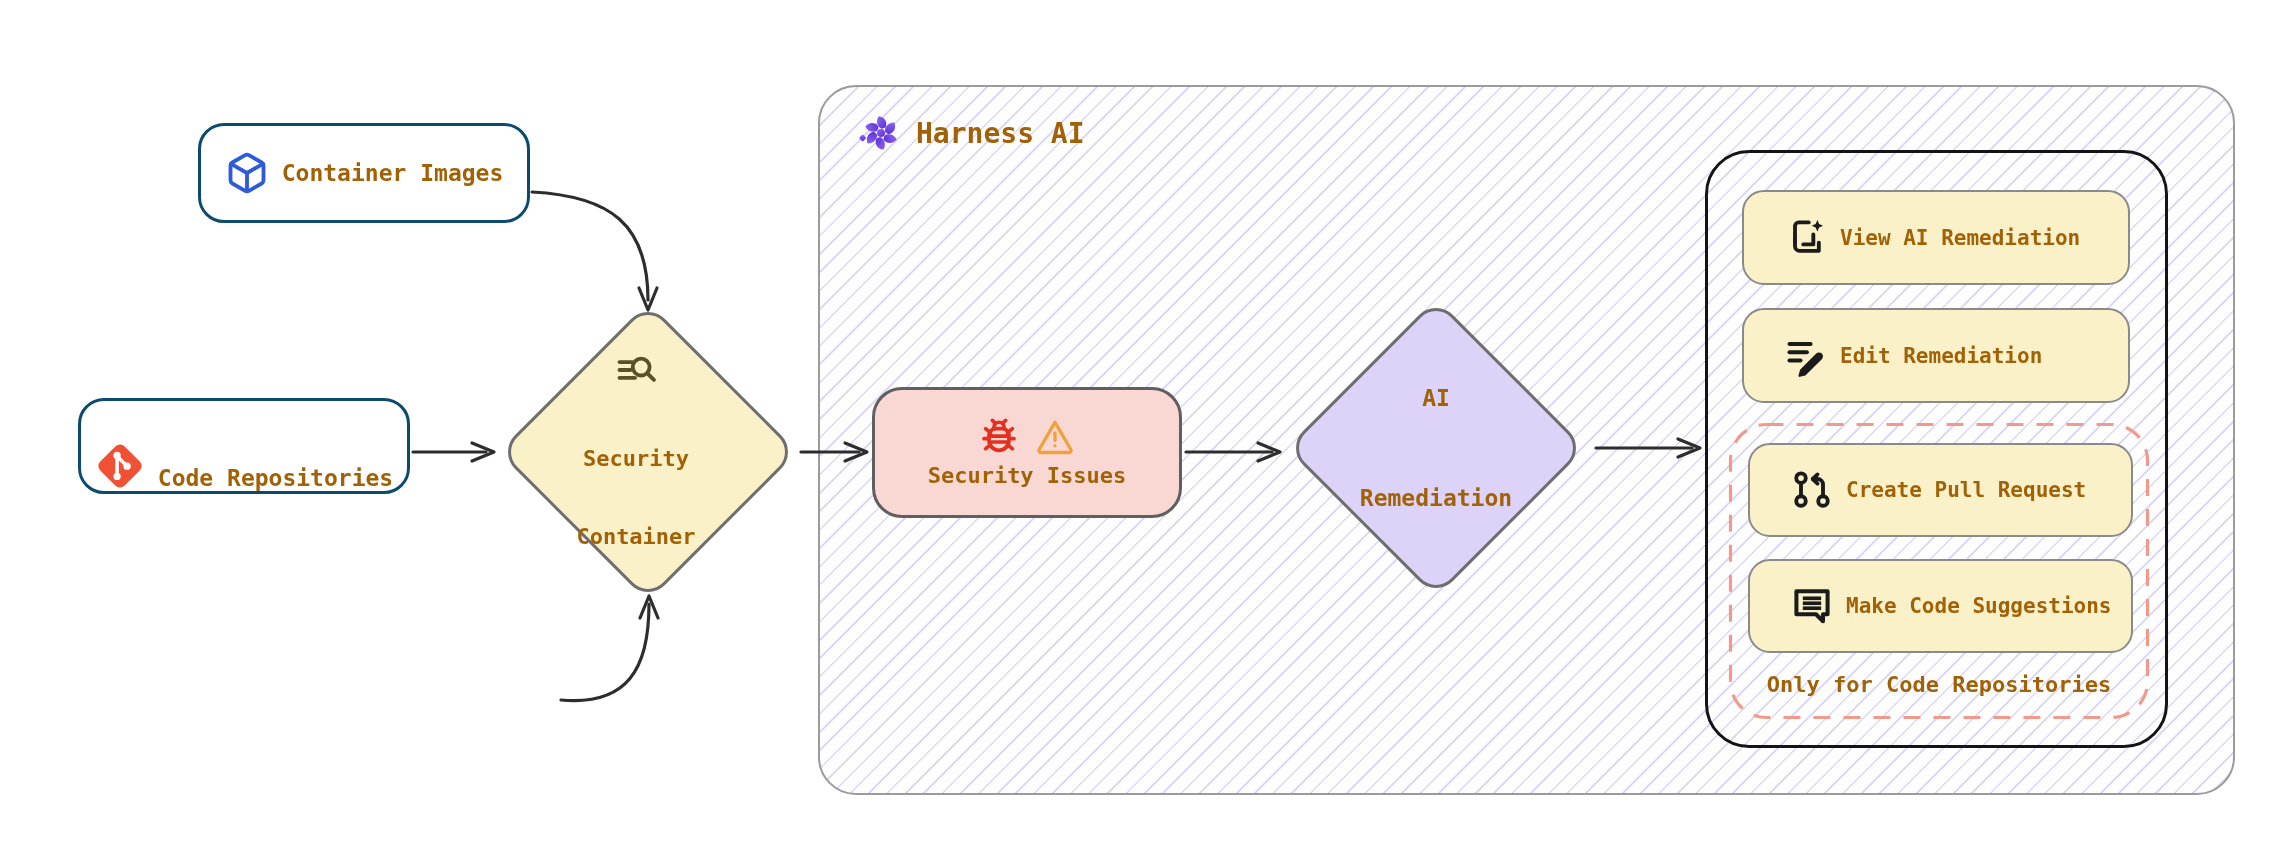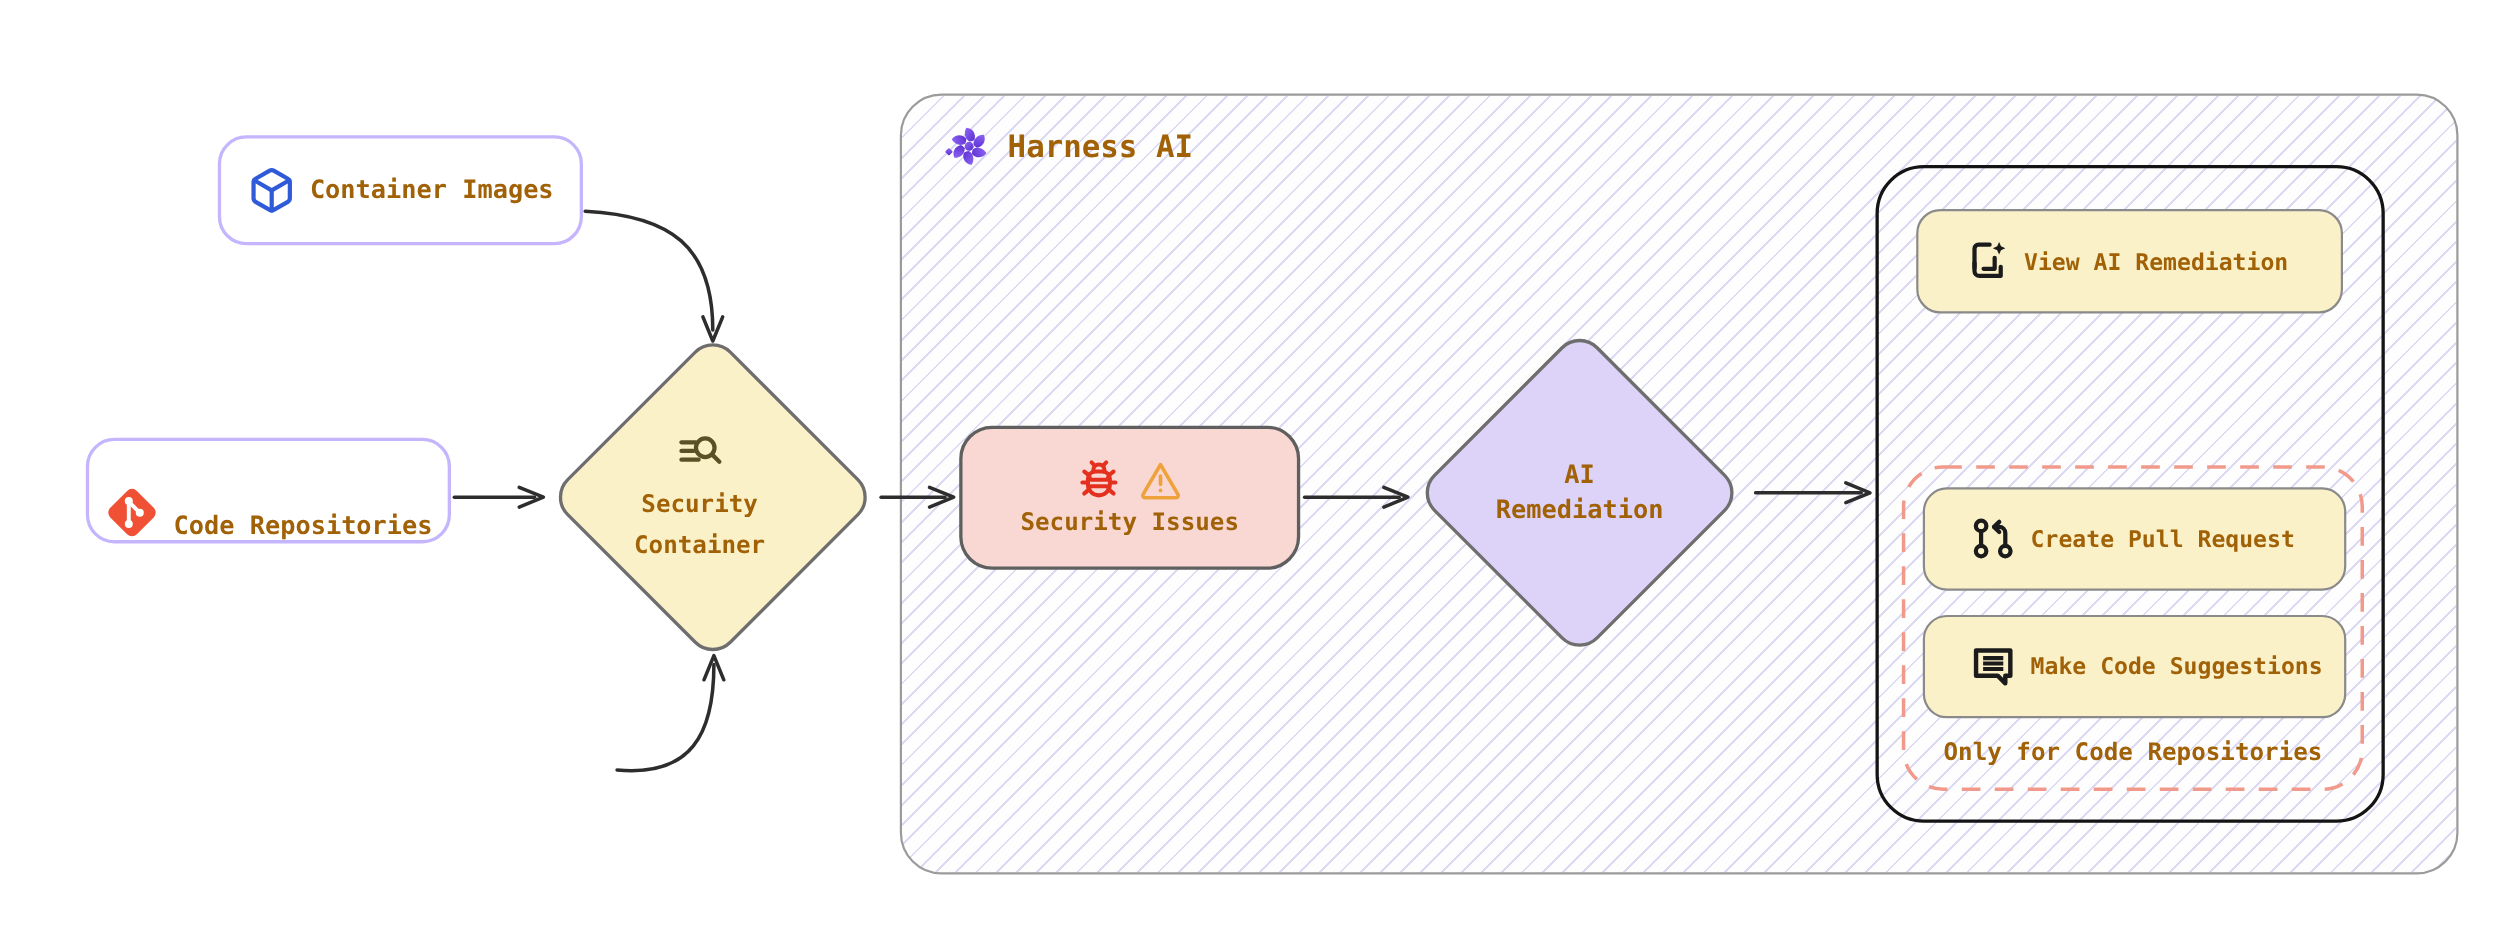--- a/index.html
+++ b/index.html
@@ -15,36 +15,36 @@
     background-image:repeating-linear-gradient(135deg,
       var(--hatch-line,#dddaf4) 0px,var(--hatch-line,#dddaf4) 1.8px,
       transparent 1.8px,transparent 13px);
   }
   .harness-label{
     position:absolute;left:858px;top:110px;display:flex;align-items:center;gap:12px;
     font-size:28px;font-weight:bold;
   }
   
   .node{
-    position:absolute;background:#ffffff;border:3px solid #c4b5fd;border-radius:26px;
+    position:absolute;background:#ffffff;border:3px solid #0c4a6e;border-radius:26px;
     box-sizing:border-box;display:flex;align-items:center;justify-content:center;gap:13px;
     font-size:23px;font-weight:bold;white-space:nowrap;
   }
   #node-container-images{left:198px;top:123px;width:332px;height:100px;}
   #node-code-repositories{left:78px;top:398px;width:332px;height:96px;align-items:flex-end;}
   #node-infrastructure{left:195px;top:643px;width:366px;height:97px;}
   
   .diamond{
     position:absolute;transform:rotate(45deg);border-radius:24px;box-sizing:border-box;
     border:3px solid #6e6e6e;
   }
   #diamond-scanning{left:542px;top:346px;width:212px;height:212px;background:var(--accent-yellow,#fbf1c9);}
   #diamond-remediation{left:1330px;top:342px;width:212px;height:212px;background:var(--accent-purple,#ddd2f7);}
   .diamond-content{
-    position:absolute;display:flex;flex-direction:column;align-items:center;justify-content:center;
+    position:absolute;display:flex;flex-direction:column;align-items:center;justify-content:space-between;
     font-weight:bold;text-align:center;
   }
   #diamond-scanning-content{left:516px;top:352px;width:240px;height:200px;gap:8px;font-size:22px;line-height:1.35;}
   #diamond-remediation-content{left:1316px;top:382px;width:240px;height:132px;font-size:23px;line-height:1.4;}
   
   #security-issues{
     position:absolute;left:872px;top:387px;width:310px;height:131px;
     background:var(--accent-pink,#f9d8d4);border:3px solid #5f5f5f;border-radius:30px;box-sizing:border-box;
     display:flex;flex-direction:column;align-items:center;justify-content:center;gap:6px;
     font-size:22px;font-weight:bold;
@@ -197,20 +197,31 @@
       <svg viewBox="0 0 24 24" width="44" height="44" fill="none" stroke="currentColor" stroke-width="2.1" stroke-linecap="round" stroke-linejoin="round">
         <path d="M13.5 3.5H8A2 2 0 0 0 6 5.5V15"></path>
         <path d="M6 12.5v4A2.5 2.5 0 0 0 8.5 19H19v-4.5"></path>
         <path d="M10.5 15.5H16V10"></path>
         <path d="M18.2 2.2l.95 2.15 2.15.95-2.15.95-.95 2.15-.95-2.15-2.15-.95 2.15-.95z" fill="currentColor" stroke="none"></path>
       </svg>
     </span>
     <span>View AI Remediation</span>
   </div>
 
+  <div class="action-btn" id="btn-edit">
+    <span class="ic ic-dark">
+      <svg viewBox="0 0 24 24" width="44" height="44" fill="none" stroke="currentColor" stroke-width="2.2" stroke-linecap="round" stroke-linejoin="round">
+        <line x1="3" y1="5.5" x2="14.5" y2="5.5"></line>
+        <line x1="3" y1="10" x2="12.5" y2="10"></line>
+        <line x1="3" y1="14.5" x2="9" y2="14.5"></line>
+        <path d="M11.5 22l-3 .8.8-3 8.7-8.7a1.55 1.55 0 0 1 2.2 0l.0 0a1.55 1.55 0 0 1 0 2.2z" fill="currentColor" stroke="currentColor" stroke-width="1.2"></path>
+      </svg>
+    </span>
+    <span>Edit Remediation</span>
+  </div>
 
   <svg id="dashed-group" width="422" height="298" viewBox="0 0 422 298">
     <rect x="2.5" y="2.5" width="417" height="293" rx="36" fill="none" stroke="#f19a8b" stroke-width="3.2" stroke-dasharray="17 13"></rect>
   </svg>
 
   <div class="action-btn" id="btn-create-pr">
     <span class="ic ic-dark">
       <svg viewBox="0 0 24 24" width="44" height="44" fill="none" stroke="currentColor" stroke-width="2.1" stroke-linecap="round" stroke-linejoin="round">
         <circle cx="6" cy="5.5" r="2.6"></circle>
         <line x1="6" y1="8.2" x2="6" y2="15.4"></line>

